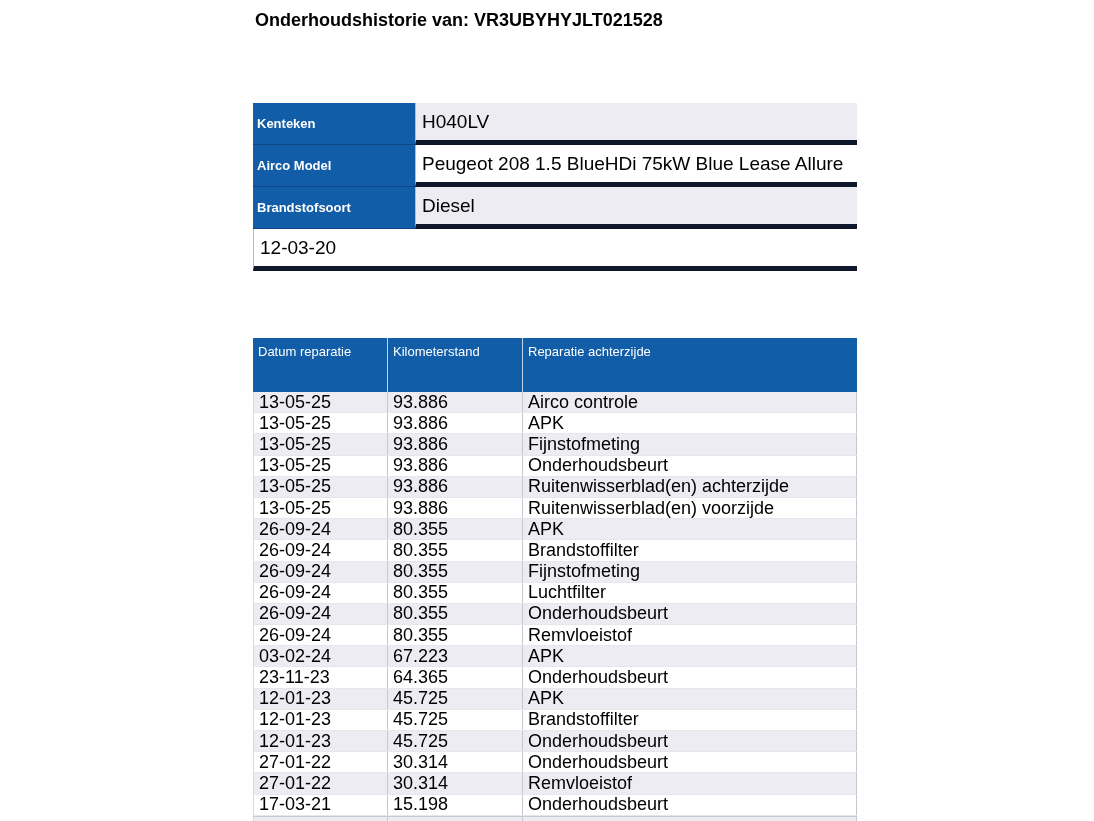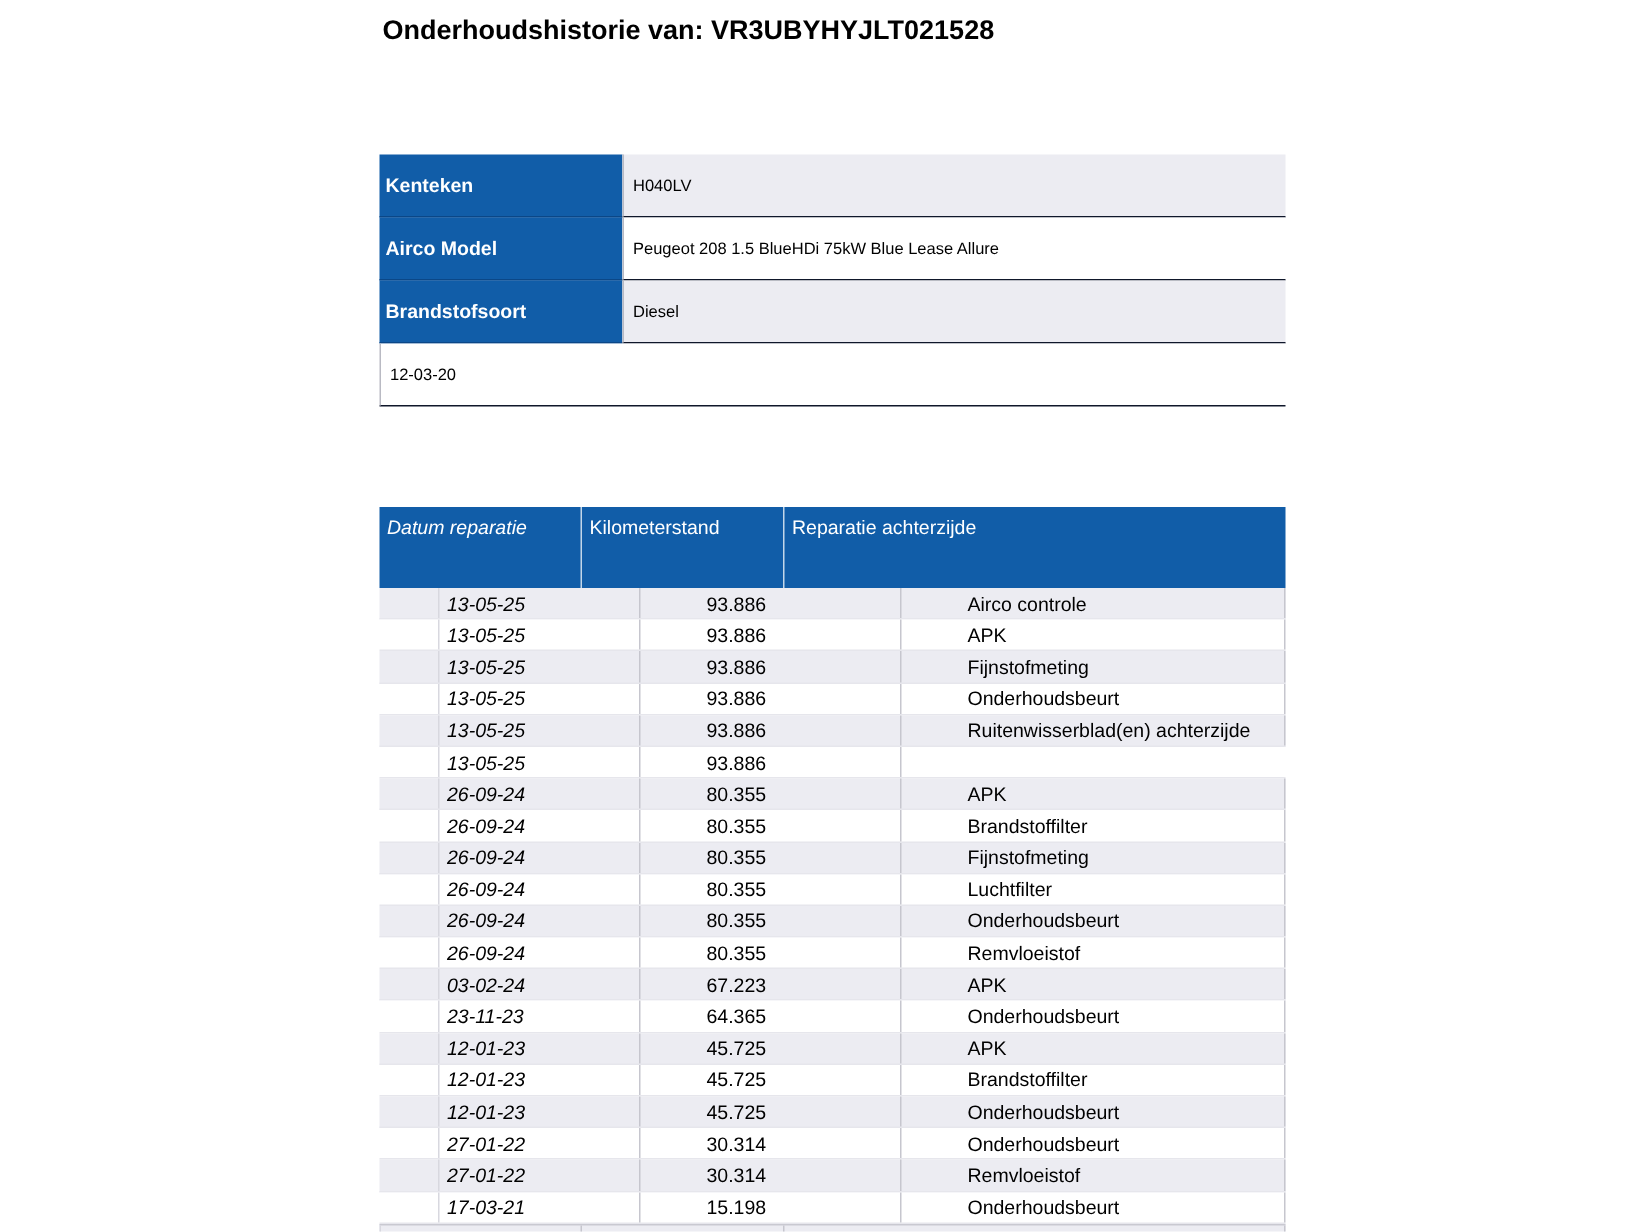--- a/index.html
+++ b/index.html
@@ -24,59 +24,59 @@
     width:162px;box-sizing:border-box;flex:none;
     background:#115da8;color:#ffffff;
     font-size:13px;font-weight:700;
     display:flex;align-items:center;
     padding-left:4px;
     border-bottom:1px solid #0b4787;
   }
   .veh-row:last-child .veh-label{border-bottom:1px solid #0b4787;}
   .veh-value{
     flex:1;box-sizing:border-box;
-    font-size:11px;color:#000;
+    font-size:19px;color:#000;
     display:flex;align-items:center;
     padding-left:6px;
     border-left:1px solid #b9bac3;
-    border-bottom:1px solid #0f172a;
+    border-bottom:5px solid #0f172a;
   }
   .veh-row:nth-child(odd) .veh-value{background:#ececf2;}
   .veh-row:nth-child(even) .veh-value{background:#ffffff;}
   
   .rep-table{
     position:absolute;left:253px;top:338px;width:604px;
   }
   .rep-header{
     display:flex;height:54px;box-sizing:border-box;
     background:#115da8;color:#ffffff;
   }
   .rep-header .hcell{
     box-sizing:border-box;
     font-size:13px;font-weight:400;
     padding:6px 0 0 5px;
     border-right:1px solid rgba(255,255,255,0.75);
   }
   .rep-header .hcell:last-child{border-right:none;}
-  .hc1{width:135px;flex:none;font-style:italic;}
+  .hc1{width:135px;flex:none;}
   .hc2{width:135px;flex:none;}
   .hc3{flex:1;}
   .rep-row{
     display:flex;height:21.2px;box-sizing:border-box;
     border-bottom:1px solid #e6e6ec;
   }
   .rep-row:nth-child(odd){background:#ececf2;}
   .rep-row:nth-child(even){background:#ffffff;}
   .rep-row .cell{
     box-sizing:border-box;
-    font-size:13px;color:#000;
+    font-size:18px;color:#000;
     display:flex;align-items:center;
     padding-left:5px;
     border-right:1px solid #c6c6ce;
-    overflow:hidden;white-space:nowrap;margin-left:39px;
+    overflow:hidden;white-space:nowrap;
   }
   .rep-row .cell:first-child{border-left:1px solid #d8d8df;}
   .rep-partial{
     display:flex;height:5px;box-sizing:border-box;background:#ececf2;
     border-top:1px solid #c9c9d1;
   }
   .rep-partial .pcell{
     box-sizing:border-box;border-right:1px solid #c6c6ce;height:100%;
   }
   .rep-partial .pcell:first-child{border-left:1px solid #d8d8df;}
@@ -134,20 +134,21 @@
         <div class="cell hc3">Onderhoudsbeurt</div>
       </div>
       <div class="rep-row">
         <div class="cell hc1">13-05-25</div>
         <div class="cell hc2">93.886</div>
         <div class="cell hc3">Ruitenwisserblad(en) achterzijde</div>
       </div>
       <div class="rep-row">
         <div class="cell hc1">13-05-25</div>
         <div class="cell hc2">93.886</div>
+        <div class="cell hc3">Ruitenwisserblad(en) voorzijde</div>
       </div>
       <div class="rep-row">
         <div class="cell hc1">26-09-24</div>
         <div class="cell hc2">80.355</div>
         <div class="cell hc3">APK</div>
       </div>
       <div class="rep-row">
         <div class="cell hc1">26-09-24</div>
         <div class="cell hc2">80.355</div>
         <div class="cell hc3">Brandstoffilter</div>

